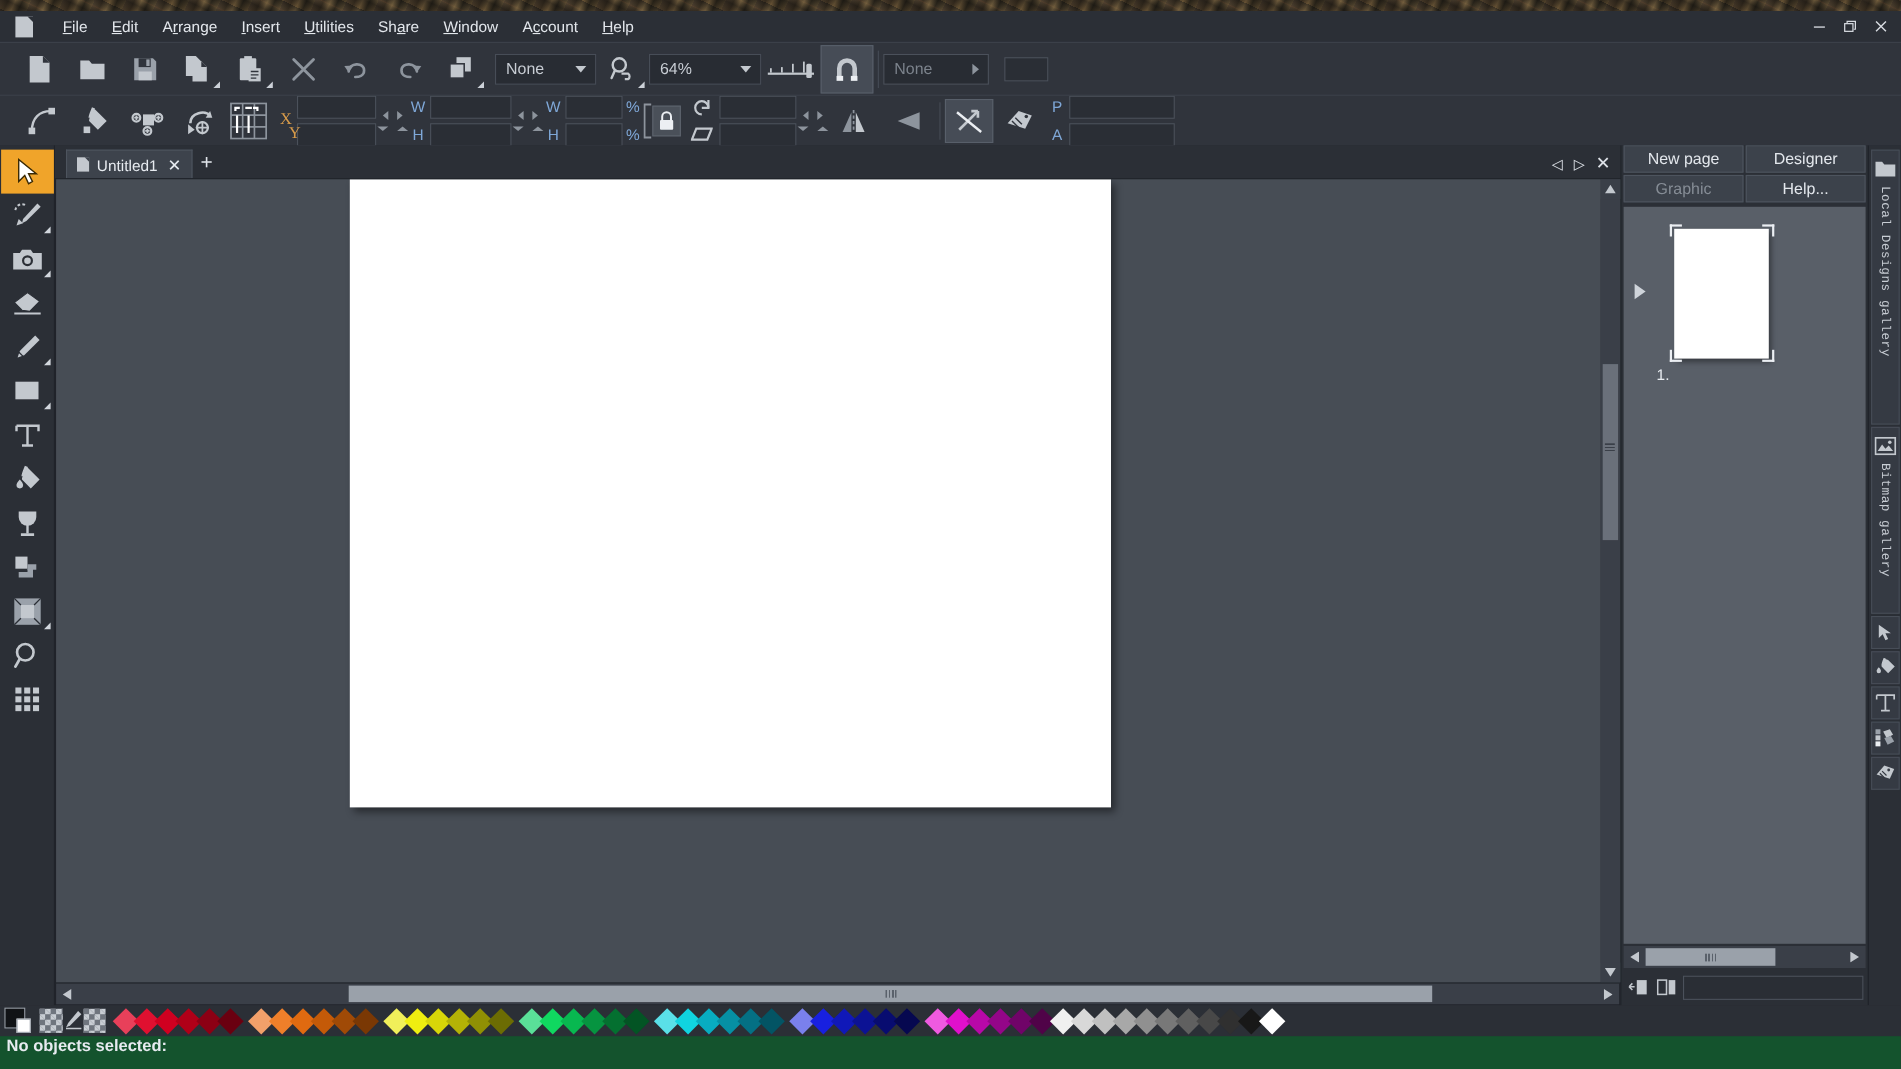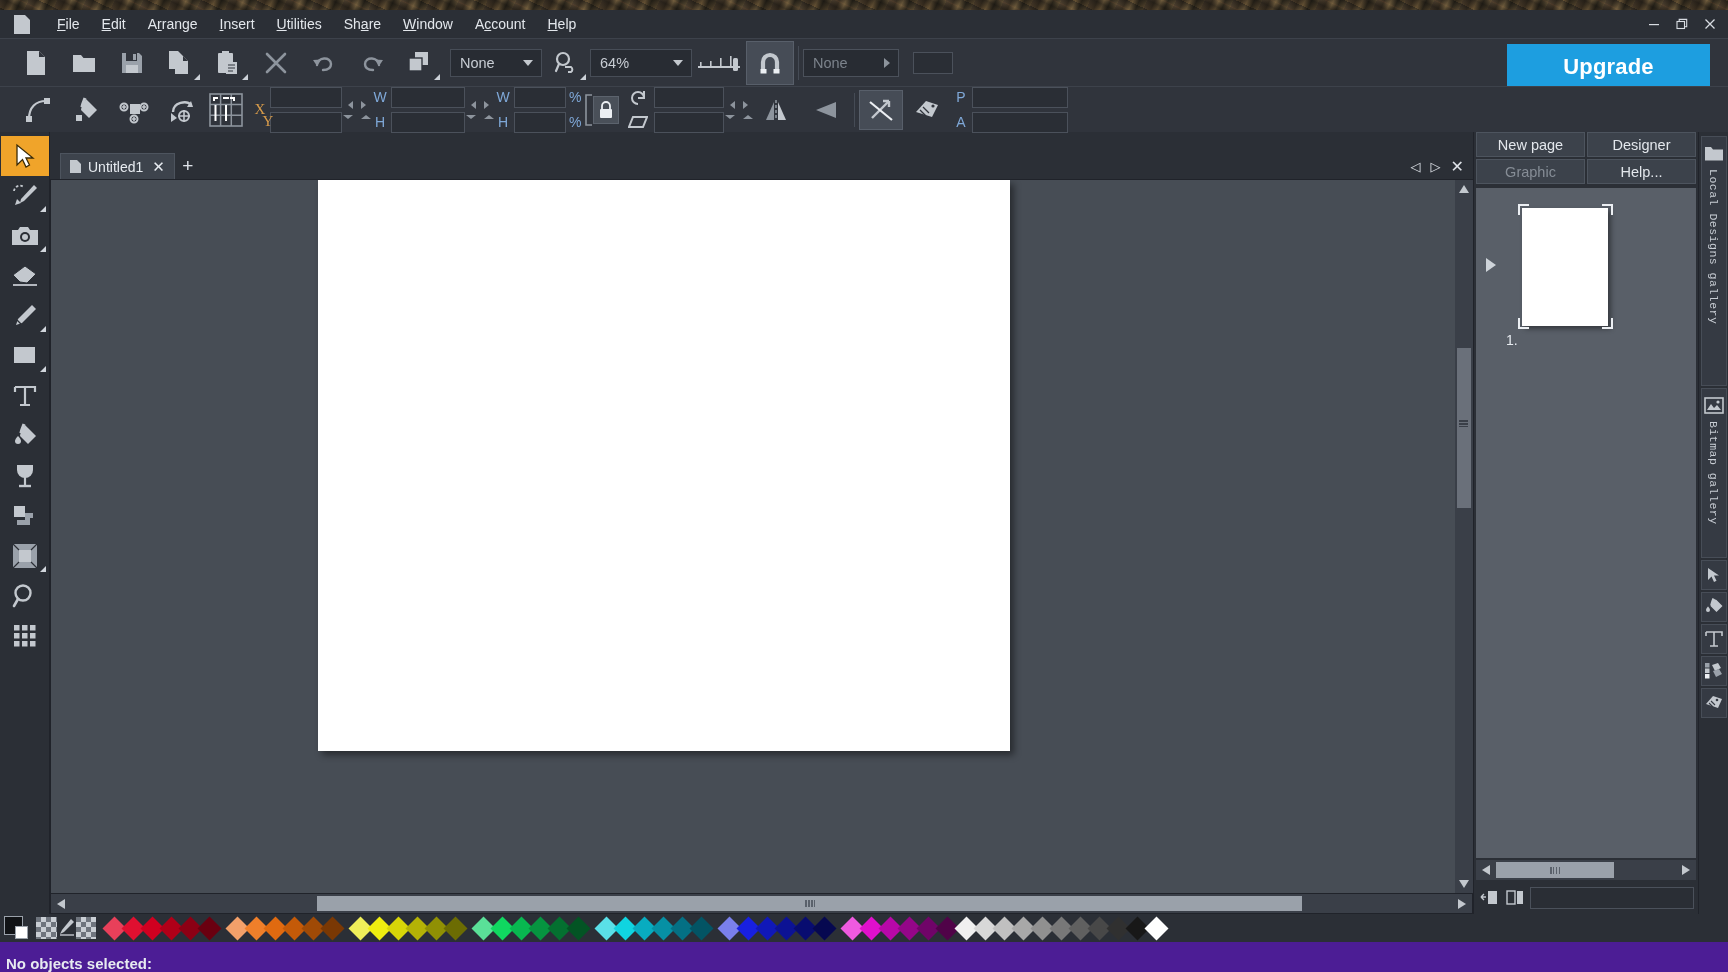--- a/index.html
+++ b/index.html
@@ -124,21 +124,21 @@
   .tool {
     width:48px;height:40px;margin:0 auto 0 1px;
     display:flex;align-items:center;justify-content:center;position:relative;
   }
   .tool.active{ background:#f0a42a; }
   .tool .corner{
     position:absolute; right:3px; bottom:4px; width:0;height:0;
     border-style:solid;border-width:0 0 6px 6px;border-color:transparent transparent #d2d7dd transparent;
   }
   
-  #center { flex:1 1 auto; display:flex; flex-direction:column; min-width:0;margin-top:17px; }
+  #center { flex:1 1 auto; display:flex; flex-direction:column; min-width:0; }
   .tabstrip {
     height:30px; background:#2b2f36; display:flex; align-items:flex-end;
     position:relative; flex:0 0 auto; padding-left:10px;
   }
   .doctab {
     height:26px; background:#3d434c; border:1px solid #4d545e; border-bottom:none;
     display:flex; align-items:center; gap:7px; padding:0 7px 0 9px;
     font-size:14px; color:#e7ebf0;
   }
   .tabdoc-ico{width:11px;height:13px;background:#c3c8ce;position:relative;}
@@ -193,21 +193,21 @@
   .cb-cur .inner{position:absolute;left:11px;top:10px;width:13px;height:13px;background:#ffffff;border:1px solid #9aa1aa;}
   .cb-sw{width:21px;height:22px;flex:0 0 auto;}
   .cb-none{position:relative;background:
       linear-gradient(45deg,#c9ced4 25%,transparent 25%,transparent 75%,#c9ced4 75%),
       linear-gradient(45deg,#c9ced4 25%,#6f757e 25%,#6f757e 75%,#c9ced4 75%);
     background-size:10px 10px; background-position:0 0,5px 5px;}
   .cb-ramp{width:19px;height:22px;flex:0 0 auto;position:relative;}
   .dia{width:17px;height:17px;transform:rotate(45deg);flex:0 0 auto;margin:0 1px;}
   .gap{width:9px;flex:0 0 auto;}
   
-  #status{height:30px;display:flex;align-items:flex-end;background:#4c1d95;flex:0 0 auto;padding-left:6px;font-size:15px;color:#e7ebf0;}
+  #status{height:30px;display:flex;align-items:flex-start;background:#14532d;flex:0 0 auto;padding-left:6px;font-size:15px;color:#e7ebf0;}
   #status b{font-weight:bold;}
 </style>
 </head>
 <body>
 
 <div id="desktop"></div>
 
 <div id="win">
 
 
@@ -343,21 +343,20 @@
     </div>
 
     <div class="sep"></div>
 
     <div class="combo" style="width:96px;border-color:#4b515b;">
       <span class="cv" style="color:#7c838c">None</span>
       <span class="caret-r"></span>
     </div>
     <div class="field" style="width:40px;height:22px;margin-left:14px;"></div>
 
-    <div class="upgrade">Upgrade</div>
   </div>
 
   <div class="toolbar-row" id="tb2">
     <div style="width:14px"></div>
     <div class="tbtn">
       <svg width="28" height="28" viewBox="0 0 28 28">
           <path d="M5 23 C5 11, 12 5, 22 5" fill="none" stroke="#c3c8ce" stroke-width="2.2"></path>
           <rect x="2" y="20" width="6" height="6" fill="#c3c8ce"></rect>
           <rect x="20" y="2" width="6" height="6" fill="#c3c8ce"></rect>
         </svg>

